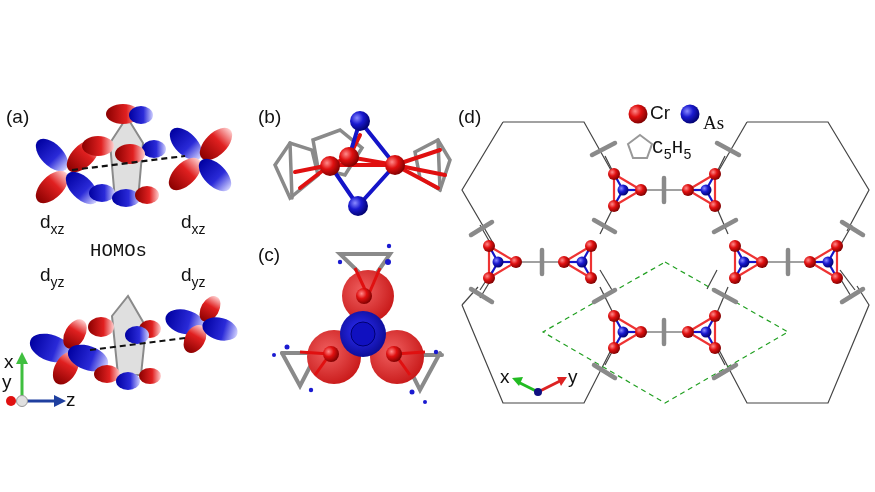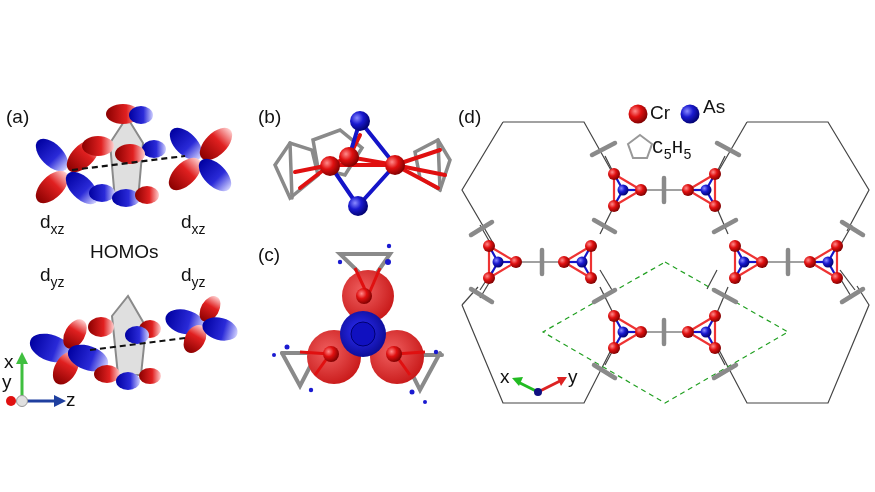--- a/index.html
+++ b/index.html
@@ -17,33 +17,33 @@
 <div class="lbl" style="left:258px;top:107px;">(b)</div>
 <div class="lbl" style="left:258px;top:245px;">(c)</div>
 <div class="lbl" style="left:458px;top:107px;">(d)</div>
 
 <div class="txt" style="left:40px;top:212px;">
   <span>d</span><span class="sub">xz</span>
 </div>
 <div class="txt" style="left:181px;top:212px;">
   <span>d</span><span class="sub">xz</span>
 </div>
-<div class="txt" style="left:90px;top:242px;">HOMOs</div>
+<div class="txt" style="left:90px;top:242px;font-family:Liberation Mono, monospace;">HOMOs</div>
 <div class="txt" style="left:40px;top:265px;">
   <span>d</span><span class="sub">yz</span>
 </div>
 <div class="txt" style="left:181px;top:265px;">
   <span>d</span><span class="sub">yz</span>
 </div>
 <div class="txt" style="left:4px;top:352px;">x</div>
 <div class="txt" style="left:2px;top:372px;">y</div>
 <div class="txt" style="left:66px;top:390px;">z</div>
 
 <div class="txt" style="left:650px;top:103px;">Cr</div>
-<div class="txt" style="left:703px;top:97px;">As</div>
+<div class="txt" style="left:703px;top:113px;font-family:Liberation Serif, serif;">As</div>
 <div class="txt" style="left:652px;top:139px;font-family:Liberation Mono, monospace;">
   <span>C</span><span class="sub">5</span><span>H</span><span class="sub">5</span>
 </div>
 <div class="txt" style="left:500px;top:367px;">x</div>
 <div class="txt" style="left:568px;top:367px;">y</div>
 
 <svg width="875" height="492" viewBox="0 0 875 492">
   <defs>
     <radialGradient id="gRed" cx="35%" cy="35%" r="70%">
       <stop offset="0%" stop-color="#ff8a8a"></stop>

